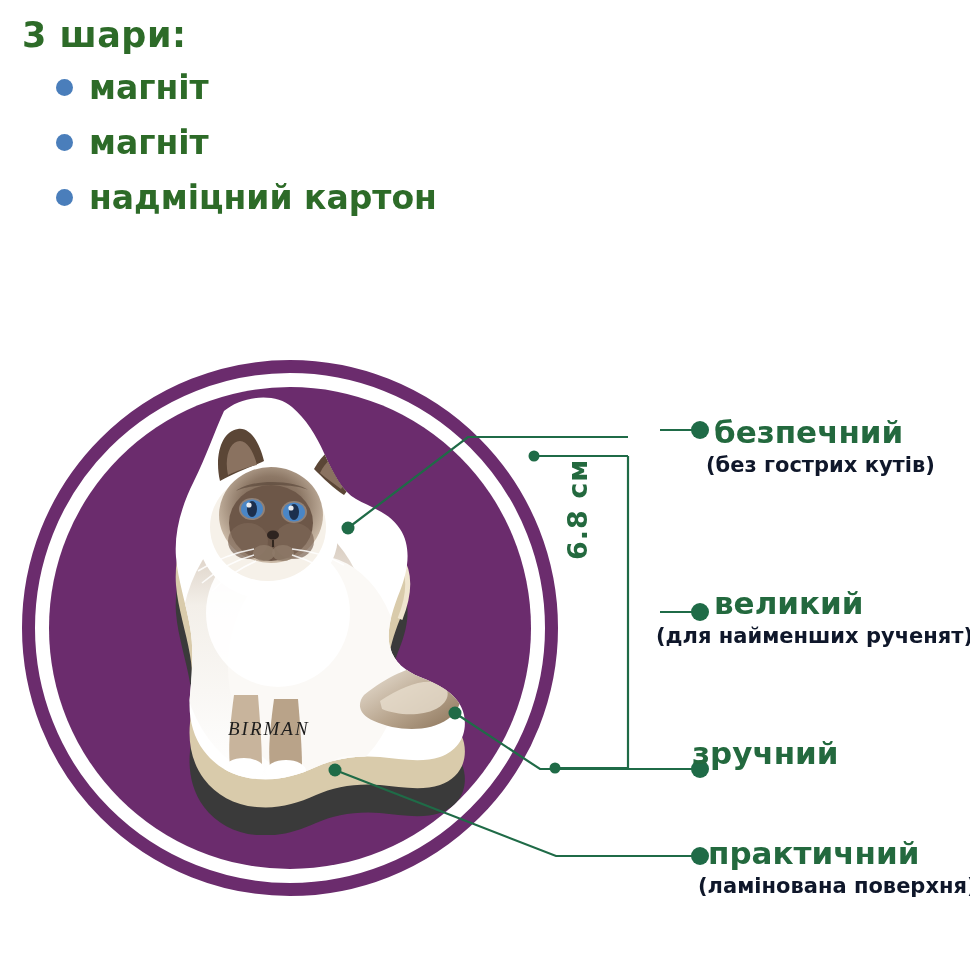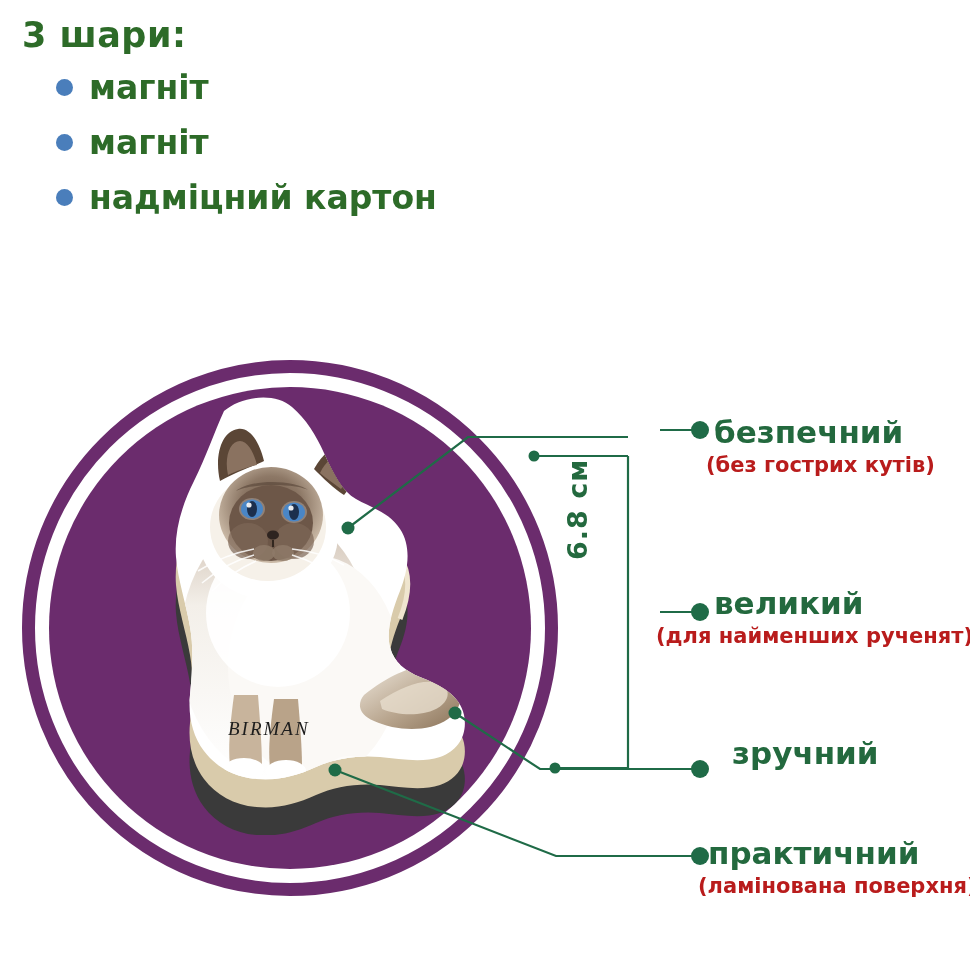--- a/index.html
+++ b/index.html
@@ -52,28 +52,28 @@
   
   .leaders{position:absolute;left:0;top:0;width:970px;height:970px;pointer-events:none;}
 
   
   .ann{position:absolute;}
   .ann .main{
     font-size:31px;font-weight:700;color:#23693e;
     line-height:1;white-space:nowrap;
   }
   .ann .sub{
-    font-size:21px;font-weight:700;color:#b91c1c;
+    font-size:21px;font-weight:700;color:#0f172a;
     line-height:1;white-space:nowrap;margin-top:7px;
   }
   .ann.a1{left:714px;top:407px;margin-top:10px;}
   .ann.a1 .sub{margin-left:-8px;}
   .ann.a2{left:714px;top:588px;}
   .ann.a2 .sub{margin-left:-58px;}
-  .ann.a3{left:732px;top:738px;}
+  .ann.a3{left:692px;top:738px;}
   .ann.a3 .sub{margin-left:-4px;}
   .ann.a4{left:708px;top:838px;}
   .ann.a4 .sub{margin-left:-10px;}
 
   
   .dim-label{
     position:absolute;left:562px;top:560px;
     font-size:27px;font-weight:700;color:#23693e;
     transform:rotate(-90deg);transform-origin:left top;
     white-space:nowrap;letter-spacing:1px;

